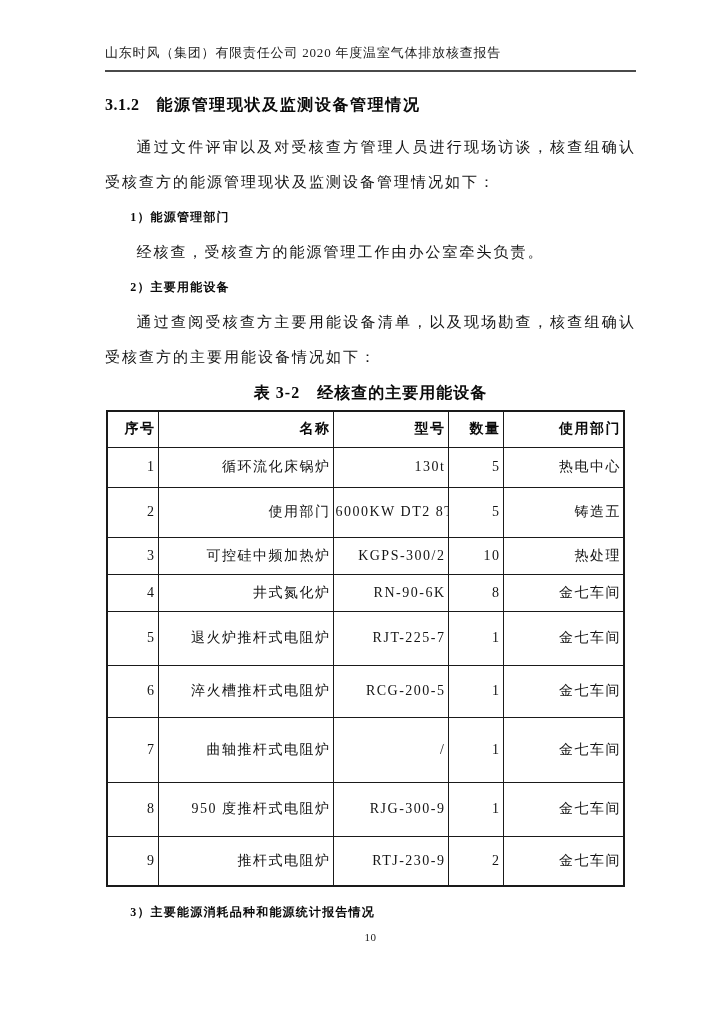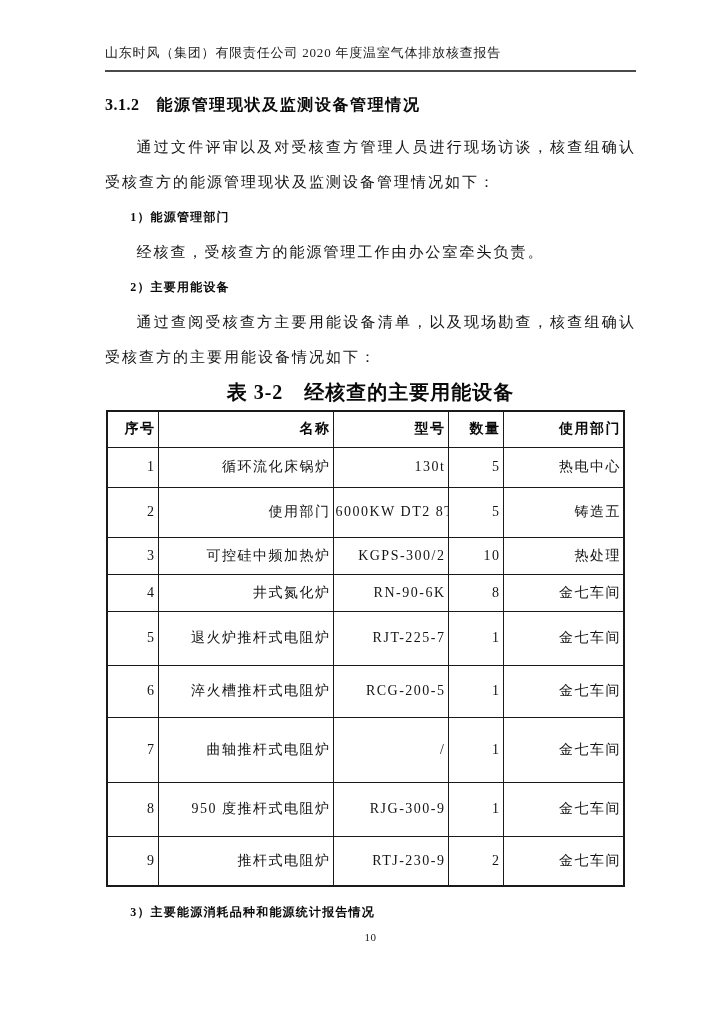--- a/index.html
+++ b/index.html
@@ -55,21 +55,21 @@
   .sub-heading {
     margin: 0;
     font-size: 12px;
     font-weight: 700;
     line-height: 35px;
     letter-spacing: 1.2px;
     text-indent: 2.1em;
     color: #0a0a0a;
   }
   .table-caption {
-    font-size: 20px;
+    font-size: 16px;
     font-weight: 700;
     line-height: 35px;
     letter-spacing: 1px;
     text-align: center;
     color: #0a0a0a;
   }
   table.equipment {
     border-collapse: collapse;
     table-layout: fixed;
     width: 517px;

